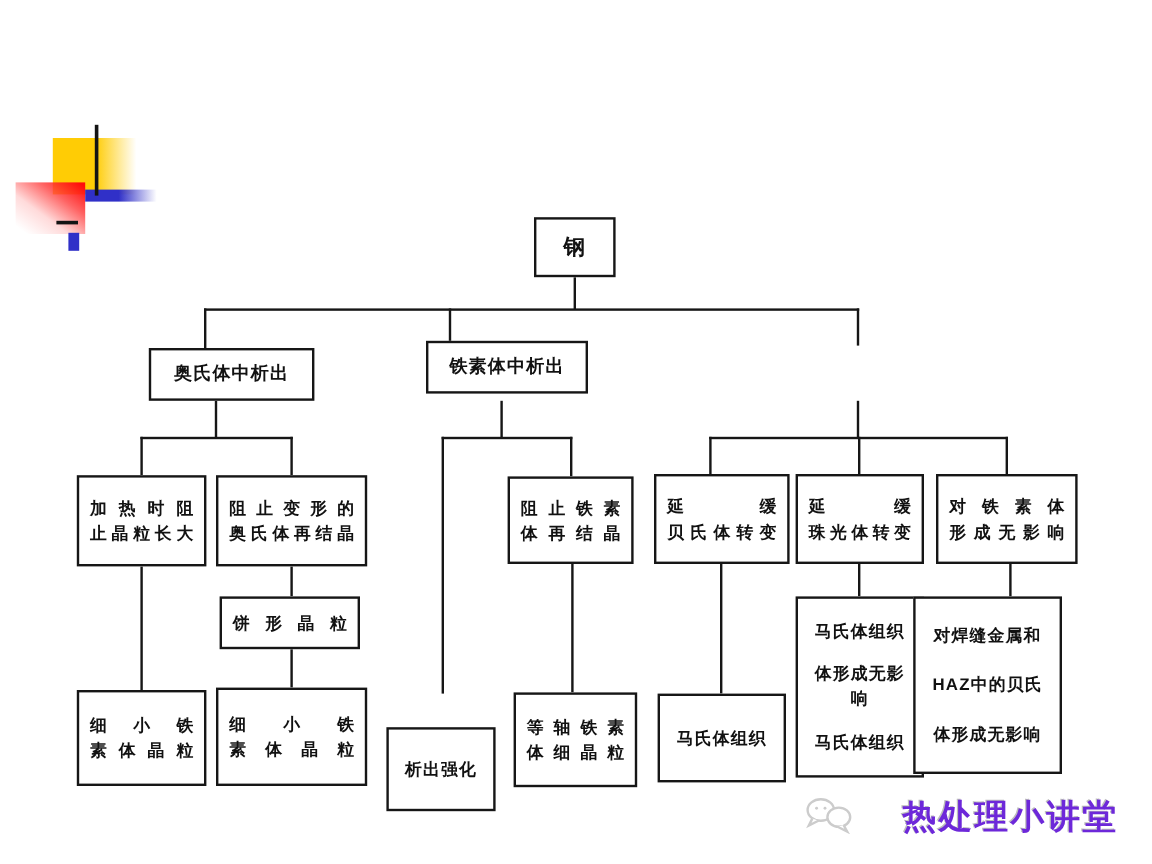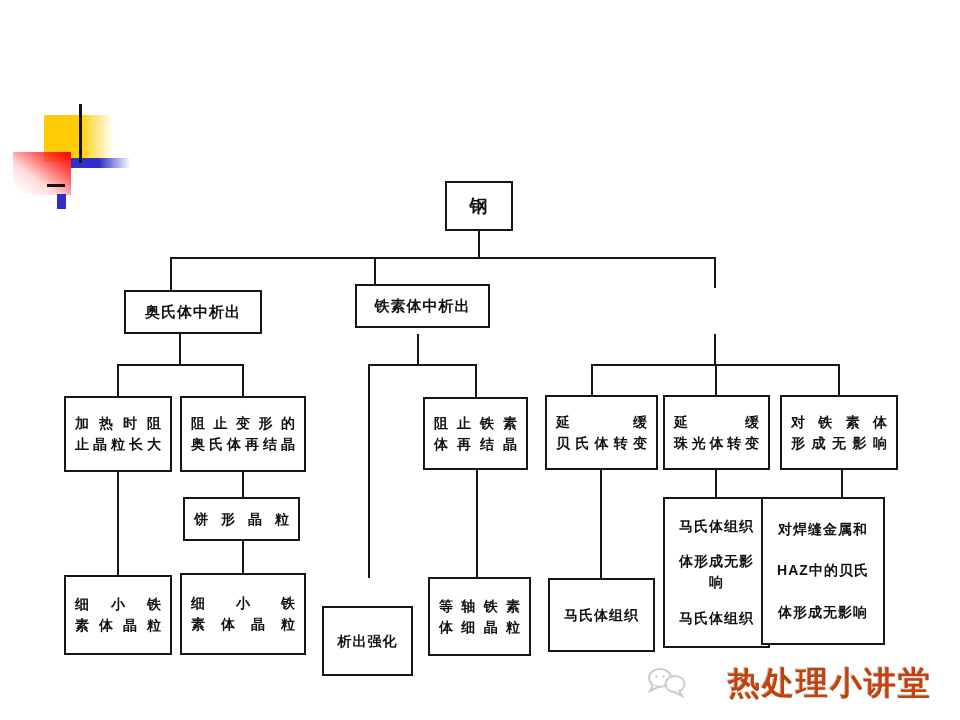--- a/index.html
+++ b/index.html
@@ -30,21 +30,21 @@
   .justify .ln{display:flex;justify-content:space-between;}
   .tall{justify-content:space-around;padding:10px 9px;}
   .line{position:absolute;background:#161616;}
   #root-box{font-size:18px;}
   .lvl2{font-size:15px;}
   
   #watermark{
     position:absolute;right:28px;top:662px;display:flex;align-items:center;gap:8px;
   }
   #watermark .wm-text{
-    font-size:32px;font-weight:bold;color:#c2410c;letter-spacing:2px;
+    font-size:28px;font-weight:bold;color:#6d28d9;letter-spacing:2px;
     text-shadow:1px 1px 0 #ffffff,-1px -1px 0 #bdbdbd;
     margin-left:32px;
   }
 </style>
 </head>
 <body>
 
 <div id="slide">
 
   <div class="deco" id="deco-yellow"></div>

